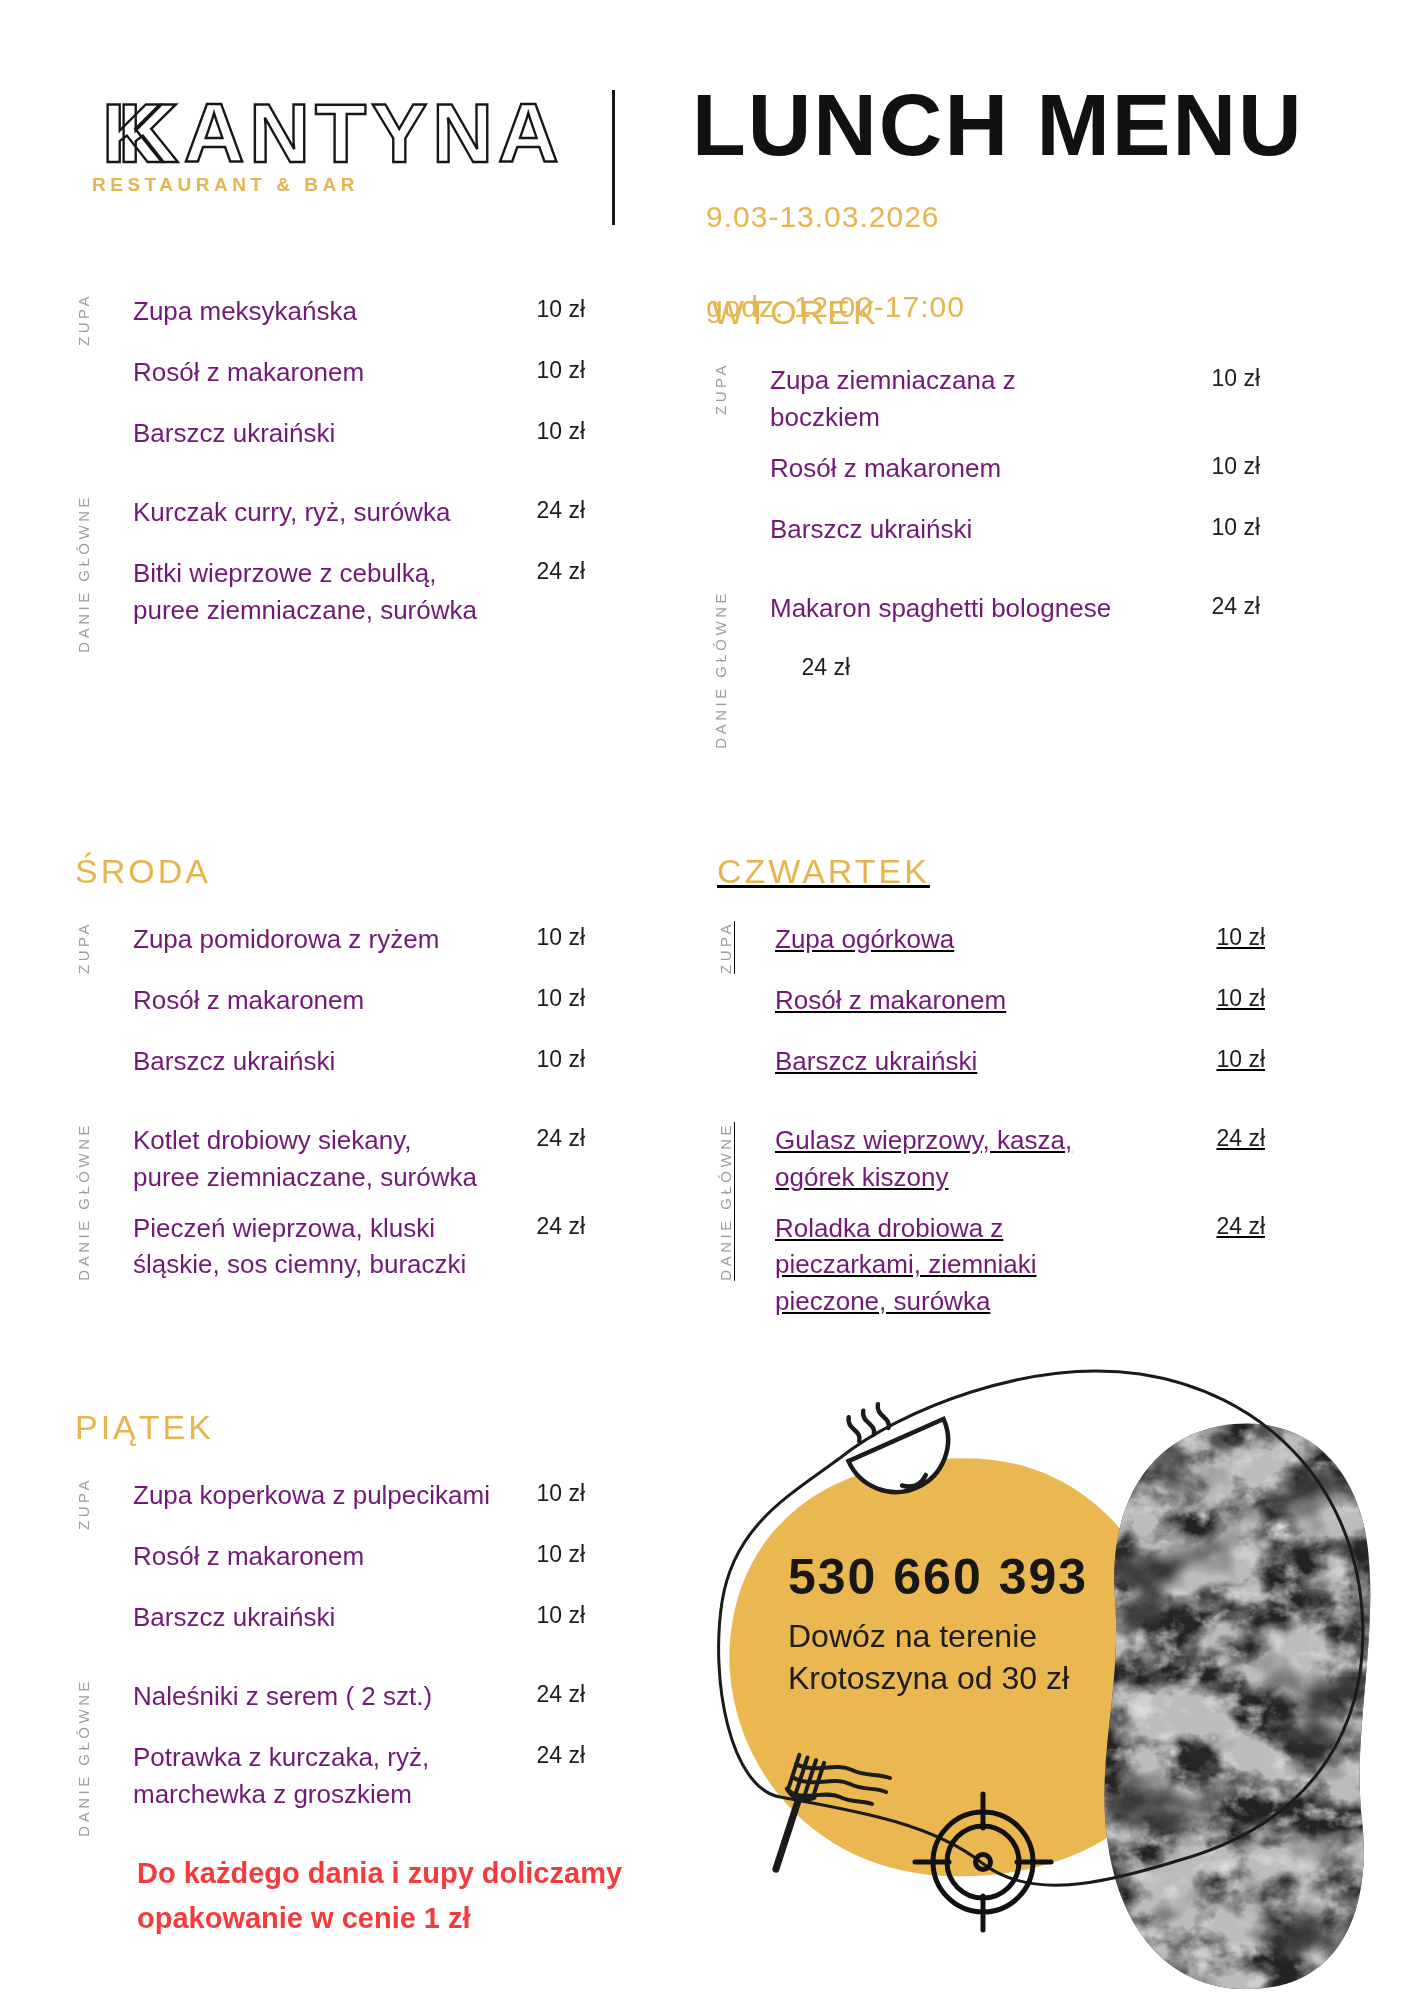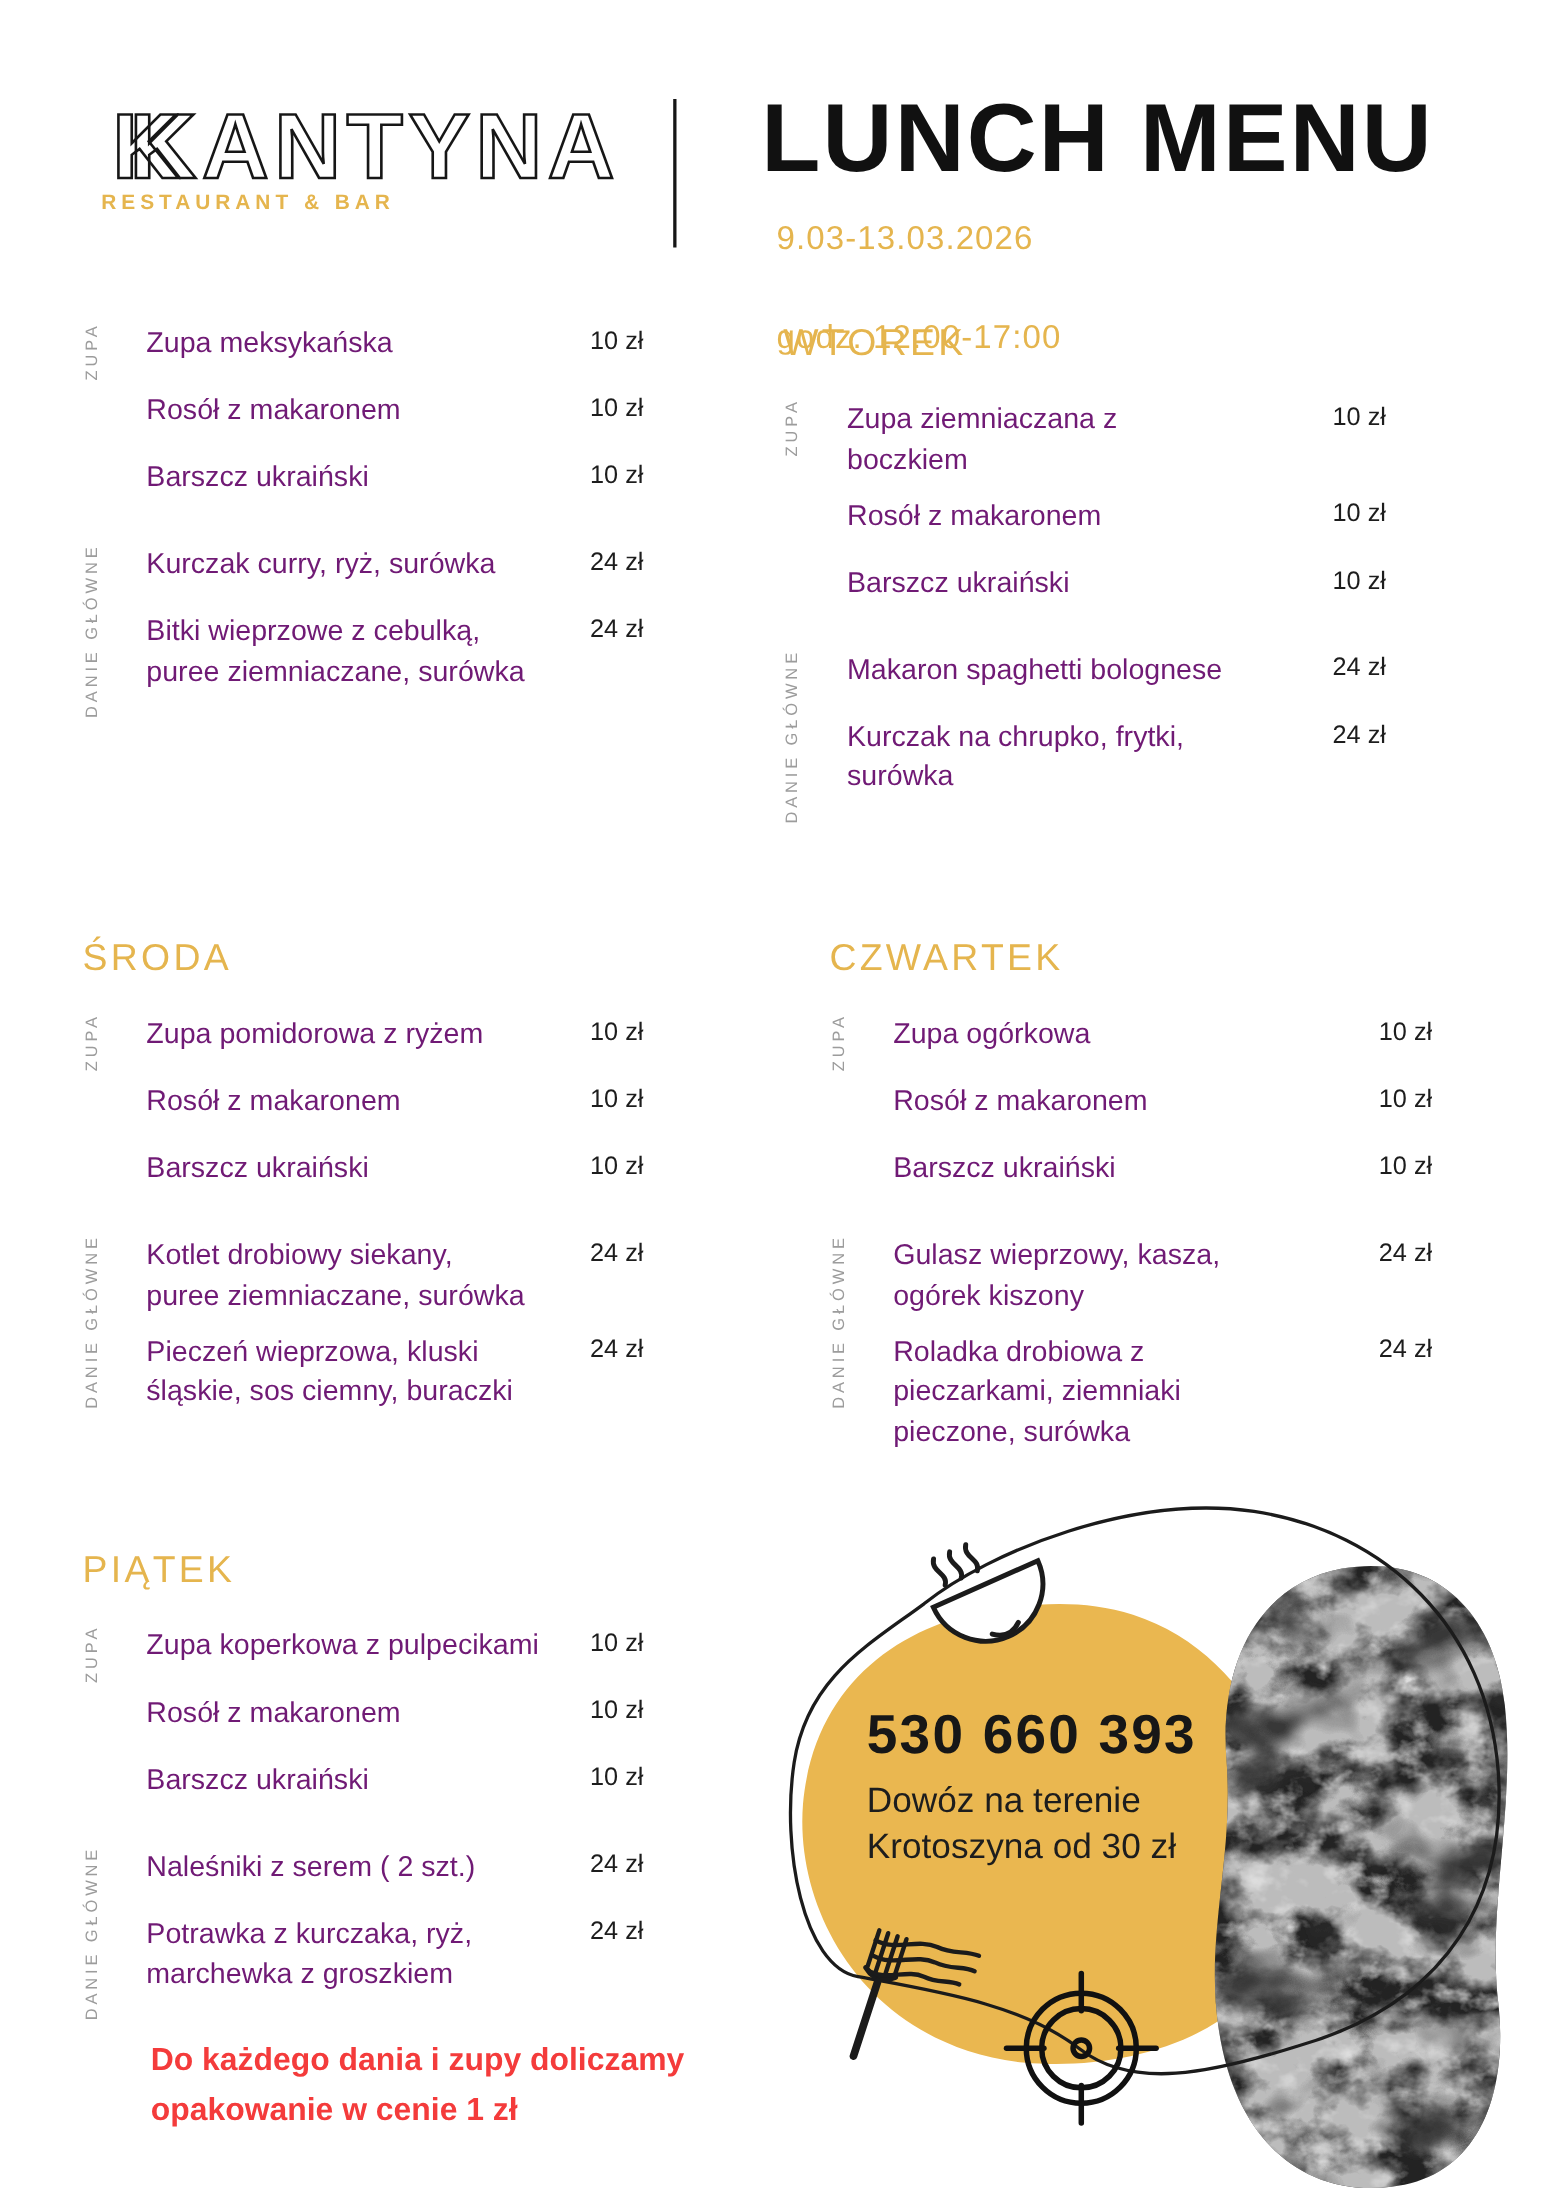--- a/index.html
+++ b/index.html
@@ -18,21 +18,21 @@
   .title{position:absolute;left:692px;top:74px;font-size:88px;font-weight:700;
     letter-spacing:2px;color:#111;white-space:nowrap;}
   .date-row{position:absolute;left:706px;top:200px;display:flex;gap:56px;
     color:var(--gold);font-size:30px;letter-spacing:1px;white-space:nowrap;flex-direction:column;}
 
   
   .day{position:absolute;}
   .day-0{left:75px;top:293px;width:510px;}
   .day-1{left:712px;top:293px;width:548px;}
   .day-2{left:75px;top:852px;width:510px;}
-  .day-3{left:754px;top:852px;width:548px;}
+  .day-3{left:717px;top:852px;width:548px;text-decoration:underline;}
   .day-4{left:75px;top:1408px;width:510px;}
   .day-name{font-size:34px;font-weight:400;letter-spacing:3px;color:var(--gold);
     margin-bottom:30px;white-space:nowrap;}
   .group{display:flex;align-items:flex-start;}
   .group.mains{margin-top:18px;}
   .rail{flex:0 0 58px;writing-mode:vertical-rl;transform:rotate(180deg);
     align-self:flex-start;font-size:15px;letter-spacing:3.5px;color:var(--gray);
     white-space:nowrap;padding-left:6px;}
   .rows{flex:1;}
   .row{display:flex;align-items:flex-start;margin-bottom:24px;}
@@ -124,22 +124,20 @@
           </div>
     </div>
     <div class="group mains">
       <div class="rail">DANIE GŁÓWNE</div>
       <div class="rows">
             <div class="row">
               <div class="iname">Makaron spaghetti bolognese</div>
               <div class="iprice">24 zł</div>
             </div>
             <div class="row multi">
-              <div class="iname">Kurczak na chrupko, frytki,
-surówka</div>
               <div class="iprice">24 zł</div>
             </div>
           </div>
     </div>
   </section>
       <section class="day day-2">
     <h2 class="day-name">ŚRODA</h2>
     <div class="group">
       <div class="rail">ZUPA</div>
       <div class="rows">

